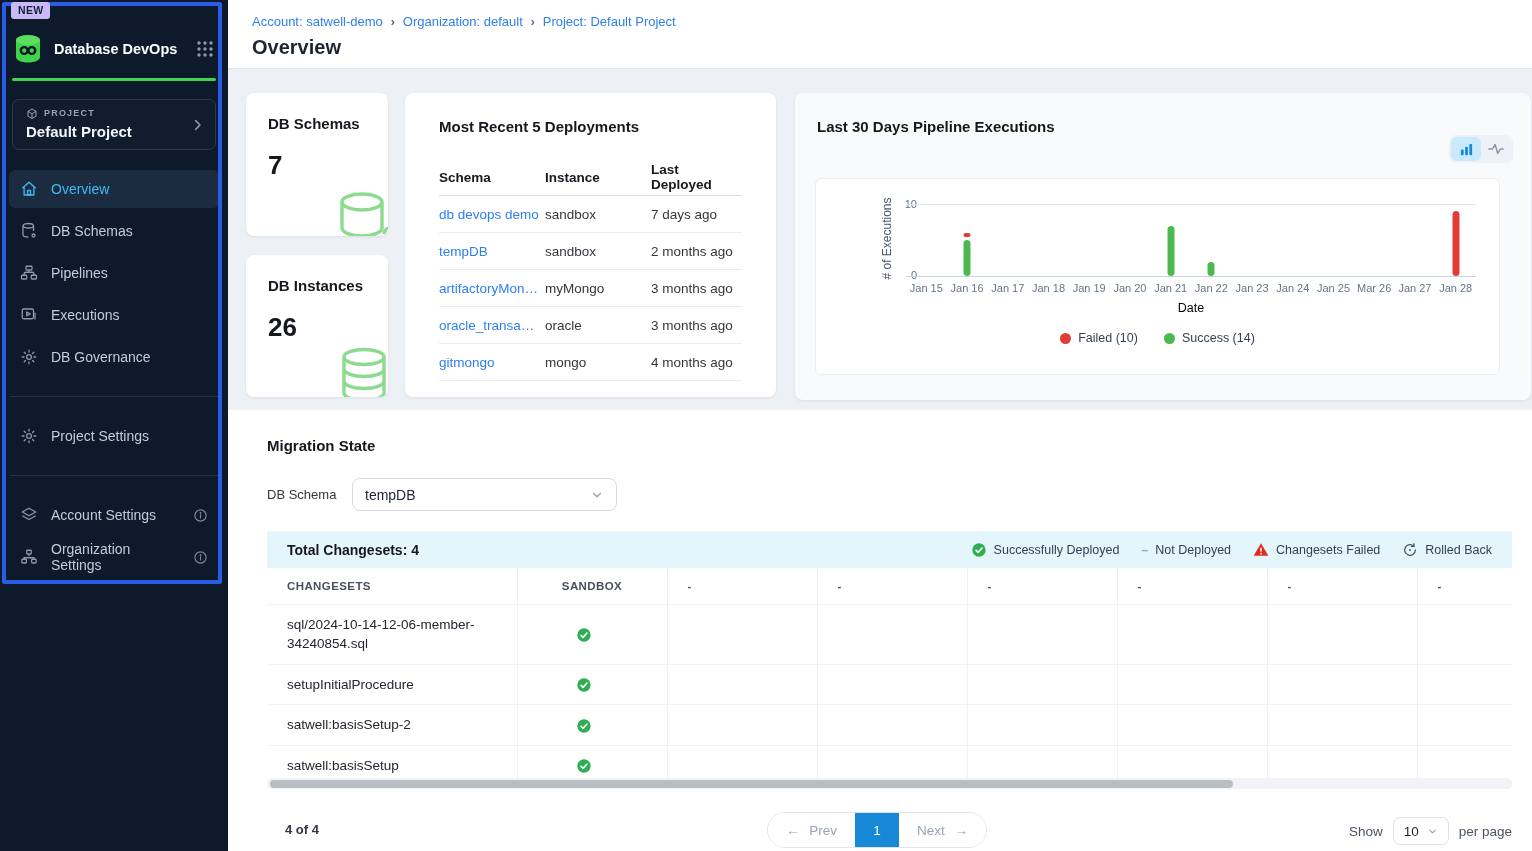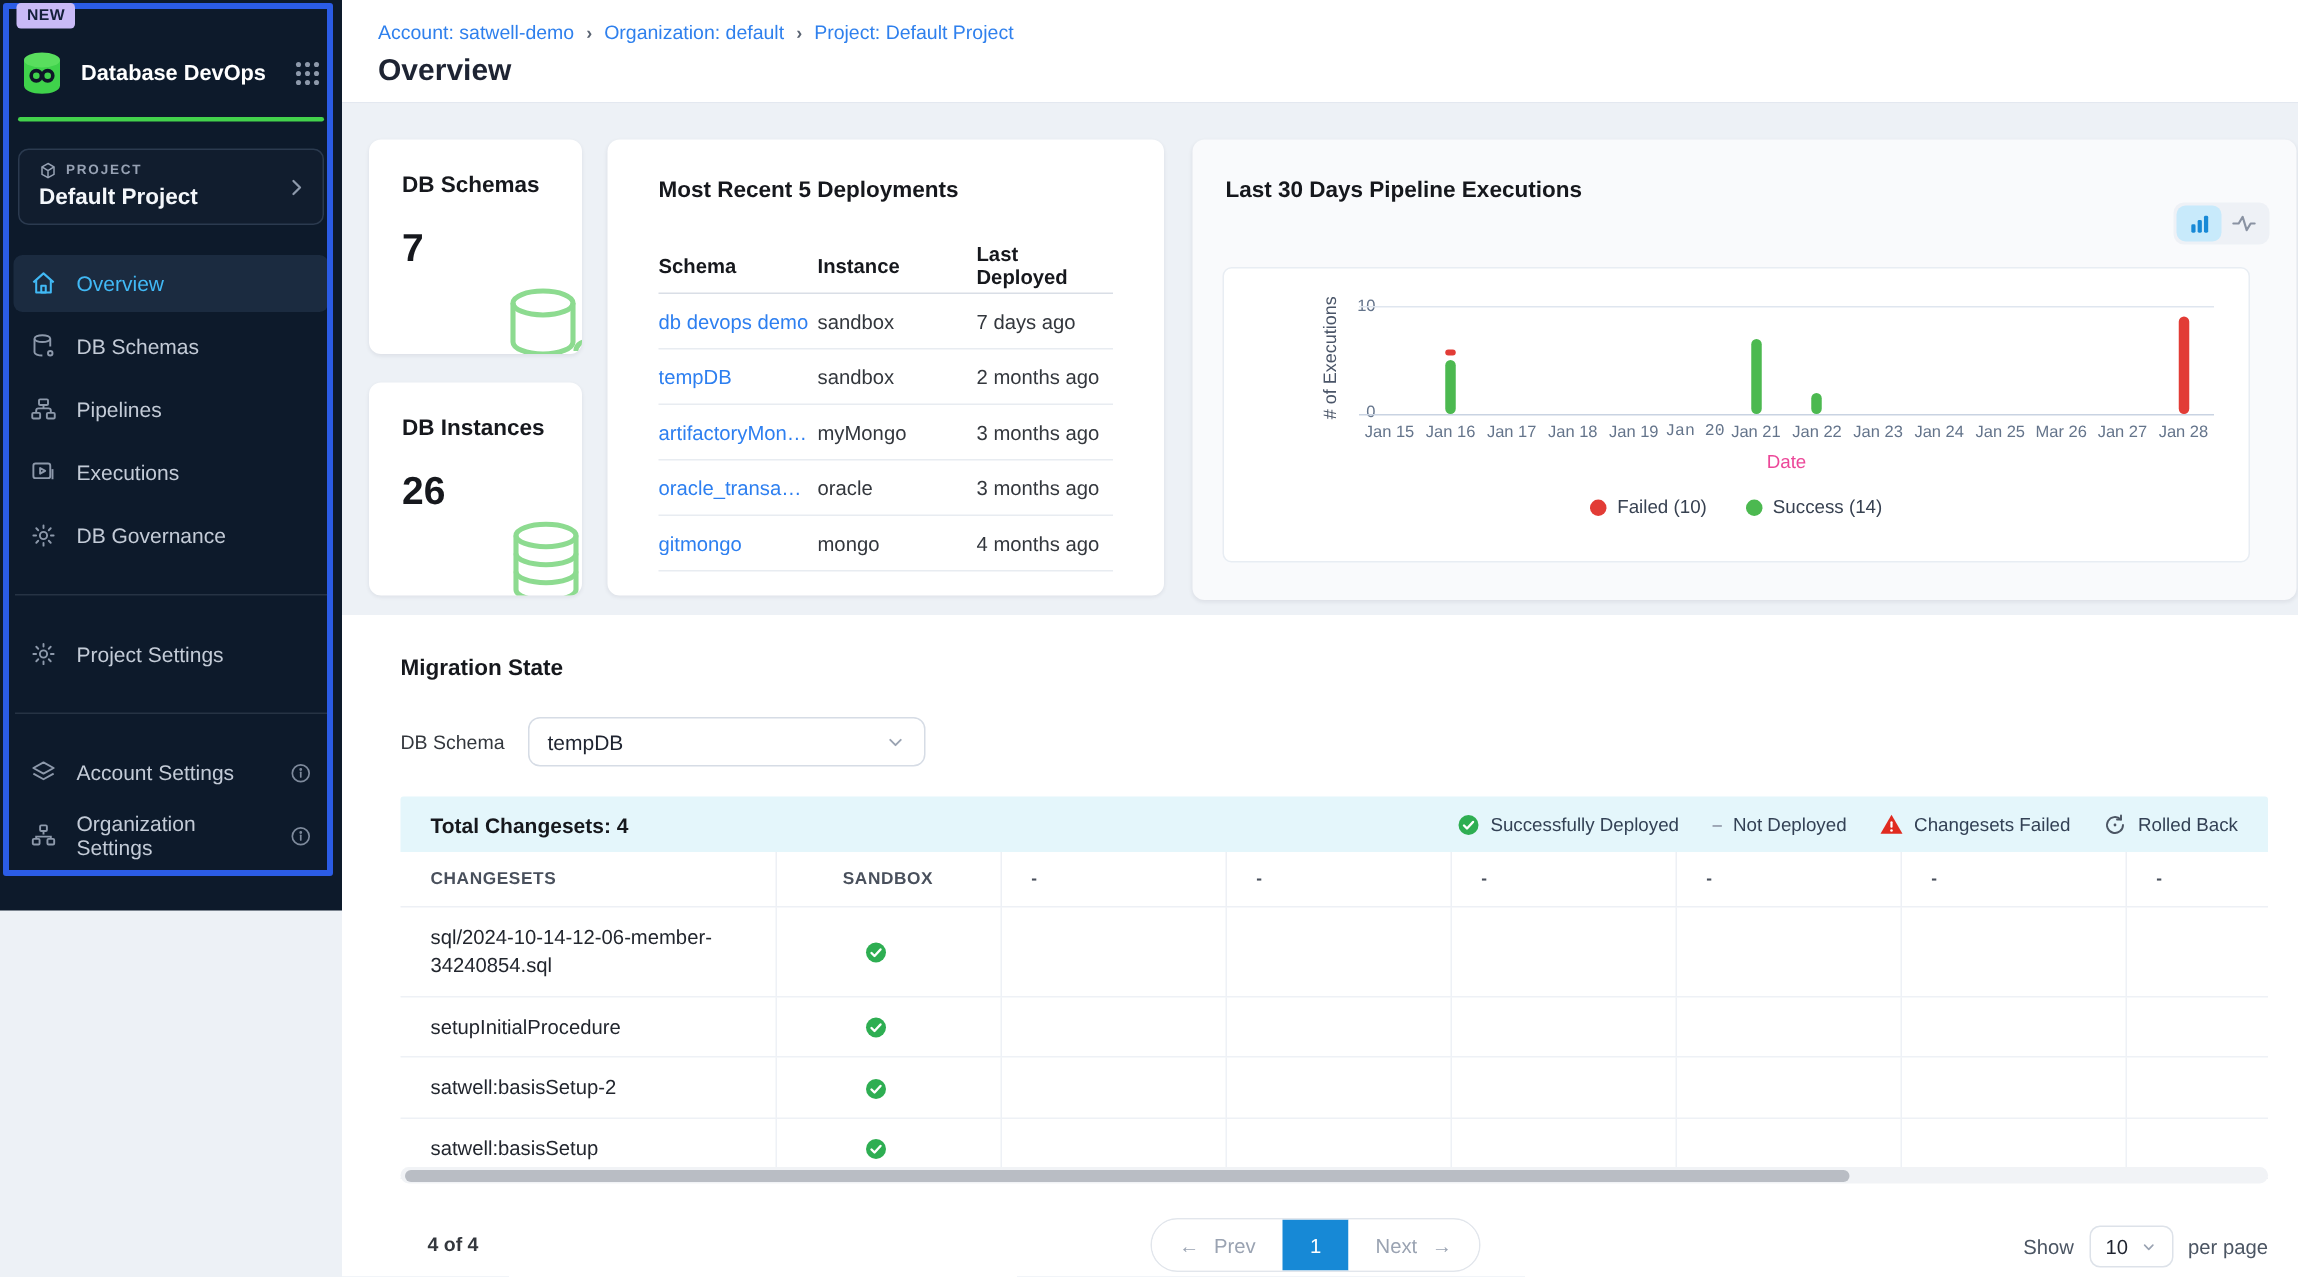--- a/index.html
+++ b/index.html
@@ -1,20 +1,20 @@
 <!DOCTYPE html>
 <html><head>
 <meta charset="utf-8">
 <style>
   * { margin:0; padding:0; box-sizing:border-box; }
   html,body { width:1532px; height:851px; overflow:hidden; font-family:"Liberation Sans",sans-serif; background:#edf1f6; }
   .app { position:relative; width:1532px; height:851px; }
 
   
-  .sidebar { position:absolute; left:0; top:0; width:228px; height:607px; background:#0d1a2b; z-index:5; }
+  .sidebar { position:absolute; left:0; top:0; width:228px; height:851px; background:#0d1a2b; z-index:5; }
   .sb-highlight { position:absolute; left:2px; top:2px; width:220px; height:582px; border:4px solid #2b5ce6; border-radius:2px; pointer-events:none; z-index:9; }
   .new-badge { position:absolute; left:11px; top:2px; background:#c9baf7; color:#14203a; font-size:10.5px; font-weight:bold; padding:2px 7px 3px; border-radius:3px; z-index:10; letter-spacing:.3px; }
   .sb-header { display:flex; align-items:center; padding:22px 14px 0 12px; gap:10px;margin-top:12px; }
   .sb-logo { width:32px; height:30px; flex:0 0 auto; }
   .app-title { color:#fff; font-size:14.5px; font-weight:bold; flex:1; }
   .grid-icon { color:#8d99ab; cursor:pointer; }
   .green-rule { height:3px; background:#43d24c; margin:14px 12px 0; border-radius:2px; }
   .project-card { position:relative; margin:18px 12px 0; background:#111d2e; border:1px solid #2b3a4f; border-radius:7px; padding:8px 28px 9px 13px; cursor:pointer; }
   .proj-top { display:flex; align-items:flex-start; gap:6px; color:#97a2b4; font-size:9px; font-weight:bold; letter-spacing:1.2px; }
   .proj-name { color:#f3f6fa; font-size:15px; font-weight:600; margin-top:3px; }
@@ -57,21 +57,21 @@
   .ct-btn.active { background:#c8eafb; }
   .chart-panel { position:absolute; left:20px; top:85px; width:685px; height:197px; background:#fff; border:1px solid #e8edf3; border-radius:6px; }
   .plot { position:absolute; left:90px; top:25px; width:570px; height:72px; }
   .gridline { position:absolute; left:0; top:0; width:100%; height:1px; background:#dfe6ef; }
   .baseline { position:absolute; left:0; bottom:-1px; width:100%; height:1px; background:#c9d3e2; }
   .bar-seg { position:absolute; width:7px; border-radius:4px; transform:translateX(-50%); }
   .ytick { position:absolute; right:582px; font-size:11px; color:#64748b; width:30px; text-align:right; }
   .ylabel { position:absolute; left:28px; top:52px; width:86px; transform:rotate(-90deg); transform-origin:center; font-size:12px; color:#4a5568; text-align:center; line-height:1.25; }
   .xticks { position:absolute; left:90px; top:103px; width:570px; height:14px; }
   .xtick { position:absolute; transform:translateX(-50%); font-size:11px; color:#64748b; white-space:nowrap; }
-  .xlabel { position:absolute; left:90px; top:122px; width:570px; text-align:center; font-size:12.5px; color:#ec4899; }
+  .xlabel { position:absolute; left:90px; top:122px; width:570px; text-align:center; font-size:12.5px; color:#000000; }
   .chart-legend { position:absolute; left:0; top:152px; width:100%; display:flex; justify-content:center; gap:26px; }
   .cl-item { display:flex; align-items:center; gap:7px; font-size:12.5px; color:#374151; }
   .cl-dot { width:11px; height:11px; border-radius:50%; }
 
   
   .migration { position:absolute; left:0; top:410px; width:100%; height:441px; background:#fff; }
   .mig-title { position:absolute; left:39px; top:27px; font-size:15px; font-weight:bold; color:#16181d; }
   .mig-schema-label { position:absolute; left:39px; top:77px; font-size:13px; color:#33373d; }
   .mig-select { position:absolute; left:124px; top:68px; width:265px; height:33px; border:1px solid #d6dce5; border-radius:8px; background:#fff; display:flex; align-items:center; padding:0 12px; font-size:14px; color:#1f2430; cursor:pointer; }
   .mig-select .chev { margin-left:auto; color:#9aa3b2; }
@@ -355,21 +355,21 @@
             <div class="bar-seg" style="left: 46.43%; bottom: 0px; height: 50.4px; background: rgb(76, 185, 80);"></div>
             <div class="bar-seg" style="left: 53.57%; bottom: 0px; height: 14.4px; background: rgb(76, 185, 80);"></div>
             <div class="bar-seg" style="left: 96.43%; bottom: 0px; height: 64.8px; background: rgb(226, 60, 54);"></div>
           </div>
         <div class="xticks" id="xticks">
             <span class="xtick" style="left: 3.57%;">Jan 15</span>
             <span class="xtick" style="left: 10.71%;">Jan 16</span>
             <span class="xtick" style="left: 17.86%;">Jan 17</span>
             <span class="xtick" style="left: 25%;">Jan 18</span>
             <span class="xtick" style="left: 32.14%;">Jan 19</span>
-            <span class="xtick" style="left: 39.29%; font-family: Liberation Mono, monospace;">Jan 20</span>
+            <span class="xtick" style="left: 39.29%;">Jan 20</span>
             <span class="xtick" style="left: 46.43%;">Jan 21</span>
             <span class="xtick" style="left: 53.57%;">Jan 22</span>
             <span class="xtick" style="left: 60.71%;">Jan 23</span>
             <span class="xtick" style="left: 67.86%;">Jan 24</span>
             <span class="xtick" style="left: 75%;">Jan 25</span>
             <span class="xtick" style="left: 82.14%;">Mar 26</span>
             <span class="xtick" style="left: 89.29%;">Jan 27</span>
             <span class="xtick" style="left: 96.43%;">Jan 28</span>
           </div>
         <div class="xlabel">Date</div>

